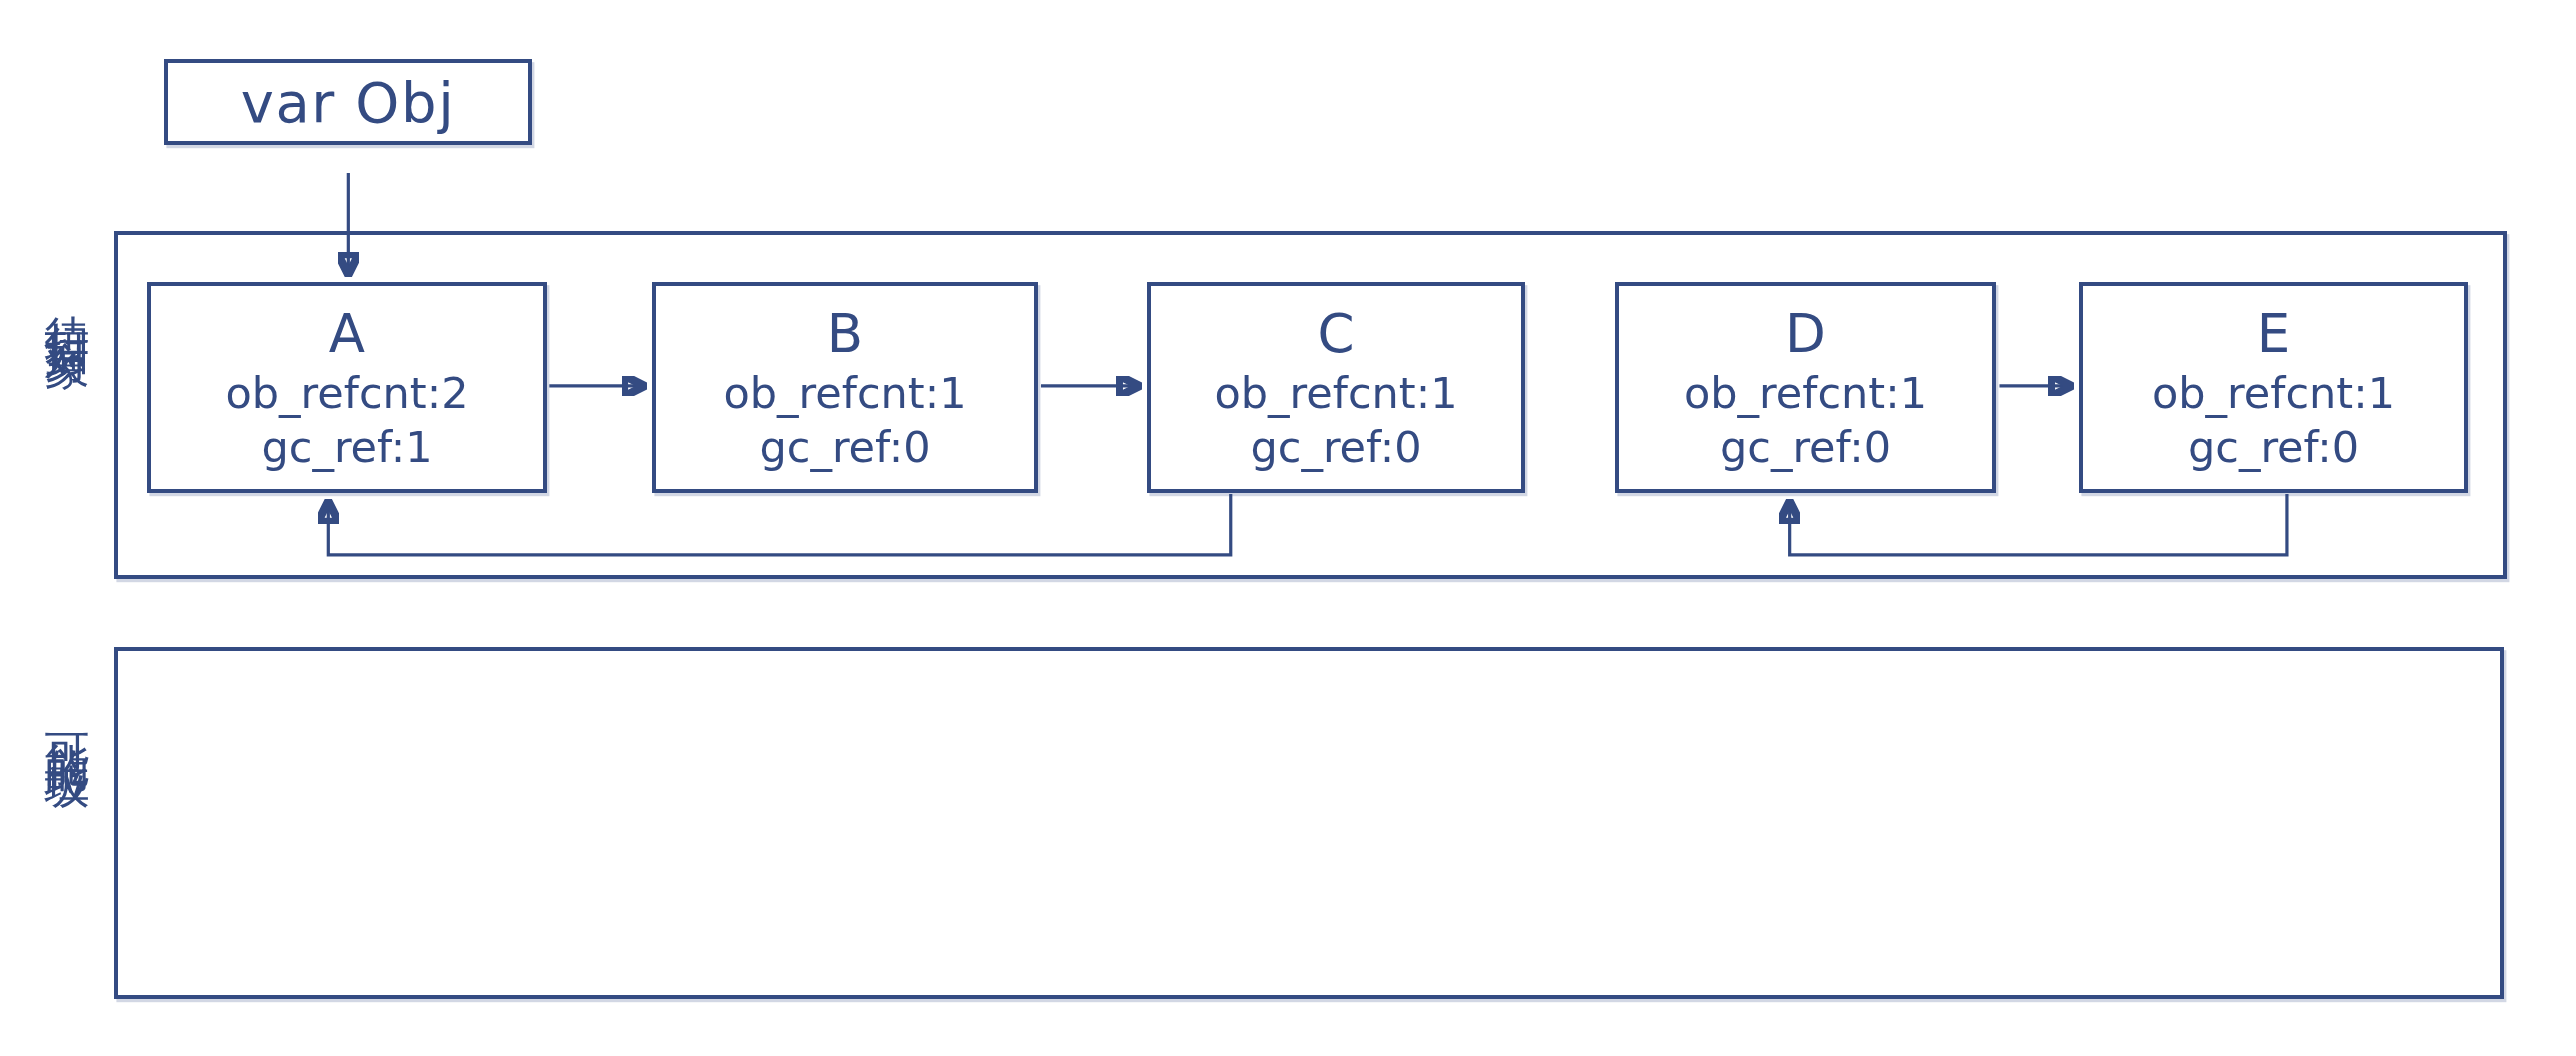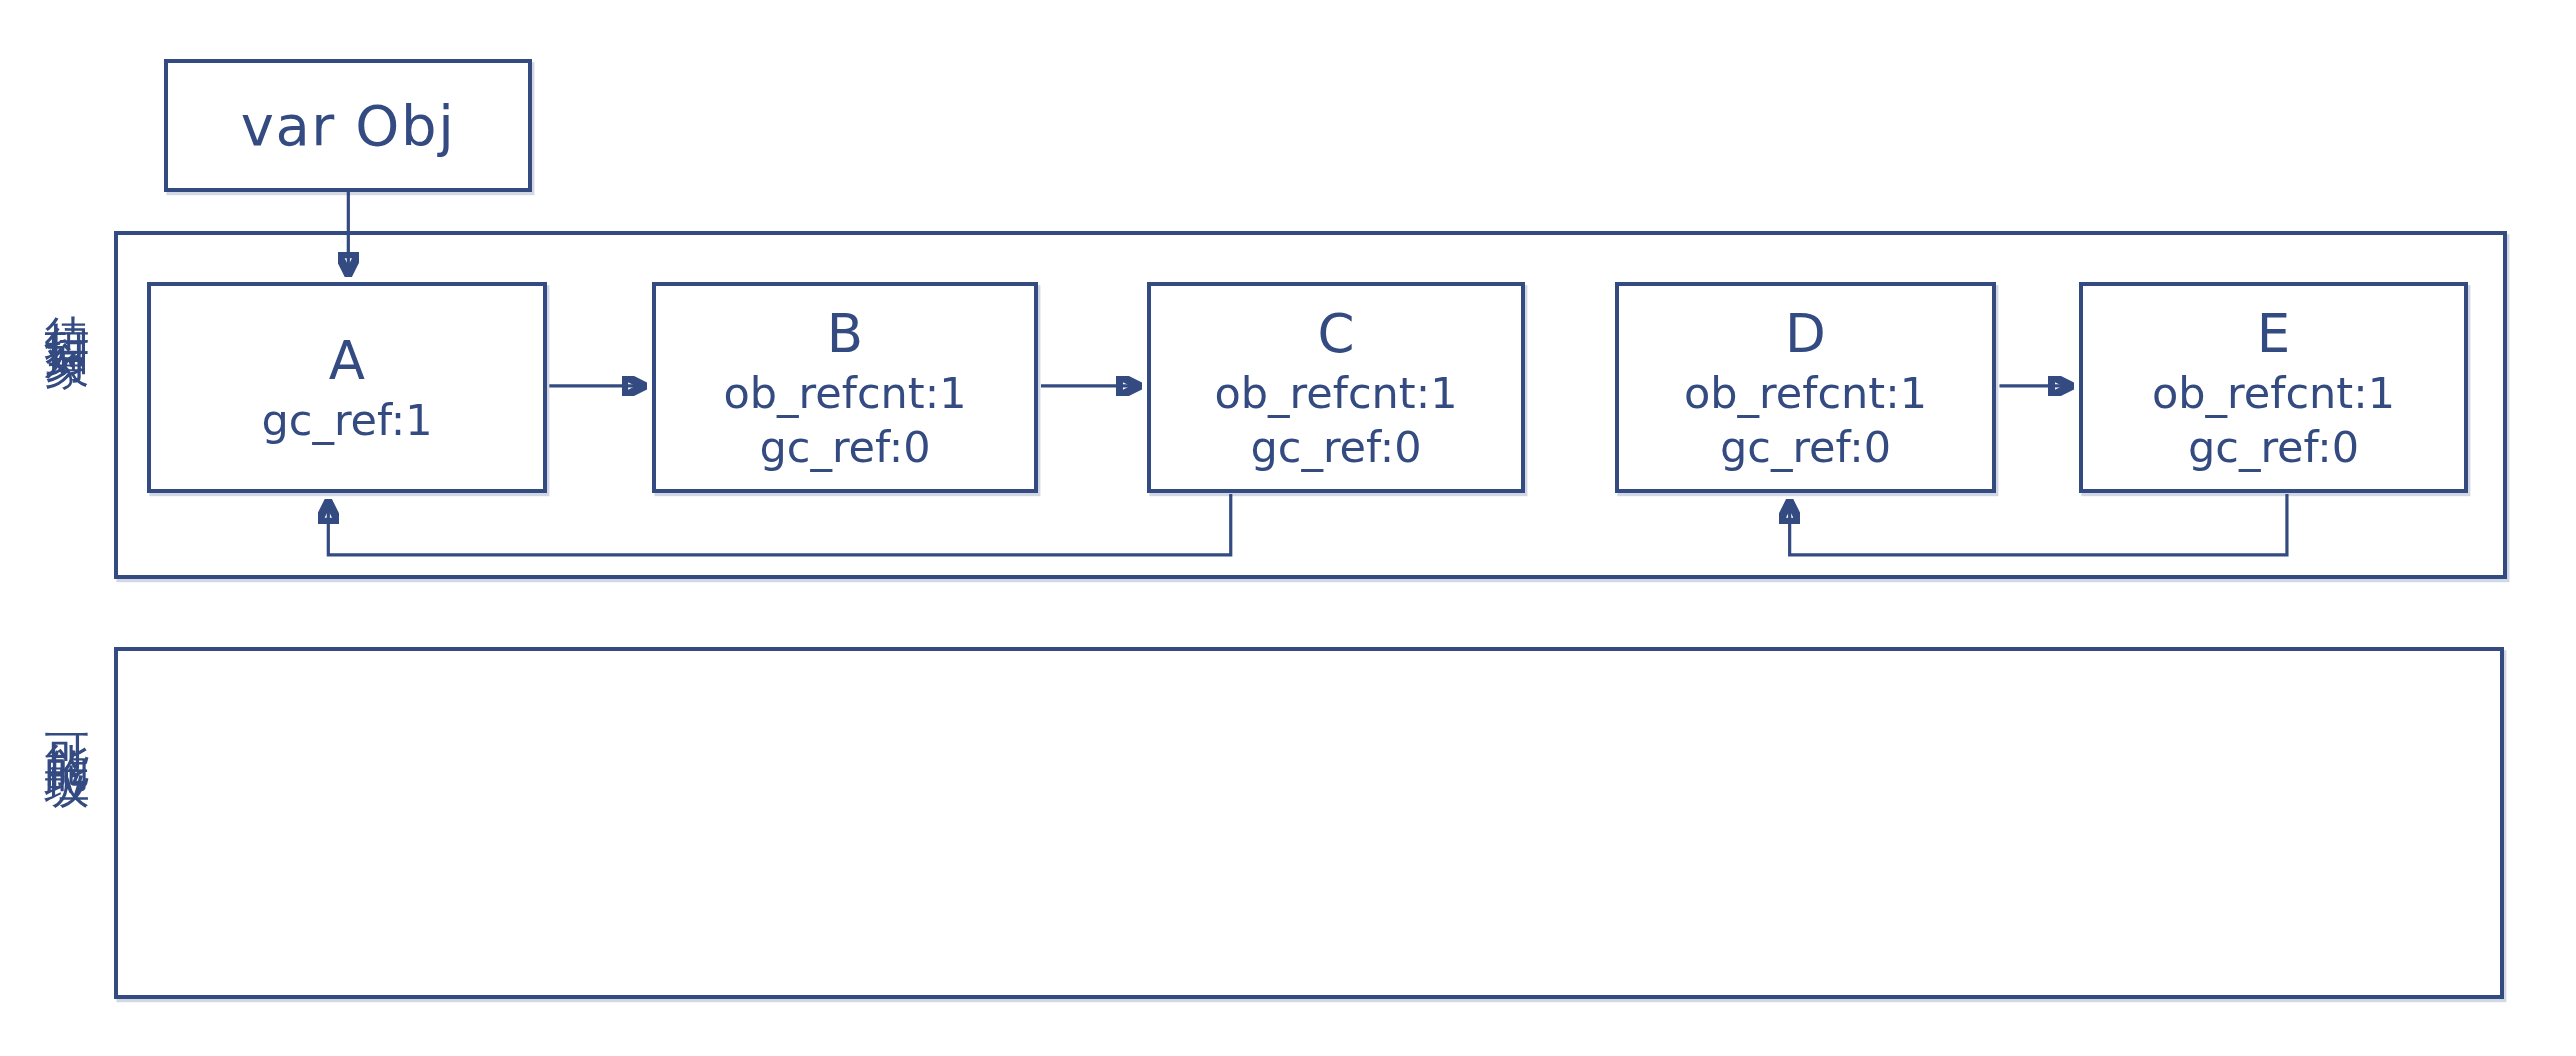--- a/index.html
+++ b/index.html
@@ -8,21 +8,21 @@
     position:relative;width:2576px;height:1057px;background:#ffffff;
     font-family:"DejaVu Sans", sans-serif;color:var(--ink);overflow:hidden;
   }
   .box{
     position:absolute;box-sizing:border-box;background:#ffffff;
     border:4px solid var(--ink);
     box-shadow:2.4px 3.2px 0 rgba(52,75,130,0.22);
   }
   .container{background:transparent;}
   .var-obj{
-    left:164px;top:59px;width:368px;height:133px;
+    left:164px;top:59px;width:368px;height:86px;
     display:flex;align-items:center;justify-content:center;
     font-size:56px;letter-spacing:1.6px;
   }
   .scan-area{left:114px;top:231px;width:2393px;height:348px;}
   .garbage-area{left:114px;top:647px;width:2390px;height:352px;}
   .node{
     top:282px;height:211px;
     display:flex;flex-direction:column;align-items:center;justify-content:center;
     font-size:43px;line-height:54px;
   }
@@ -63,20 +63,21 @@
 
   <div class="box var-obj">
     <span>var Obj</span>
   </div>
 
   <div class="side-label scan-label">待扫描对象</div>
   <div class="box container scan-area"></div>
 
   <div class="box node node-a">
     <div class="title">A</div>
+    <div class="line">ob_refcnt:2</div>
     <div class="line">gc_ref:1</div>
   </div>
 
   <div class="box node node-b">
     <div class="title">B</div>
     <div class="line">ob_refcnt:1</div>
     <div class="line">gc_ref:0</div>
   </div>
 
   <div class="box node node-c">

